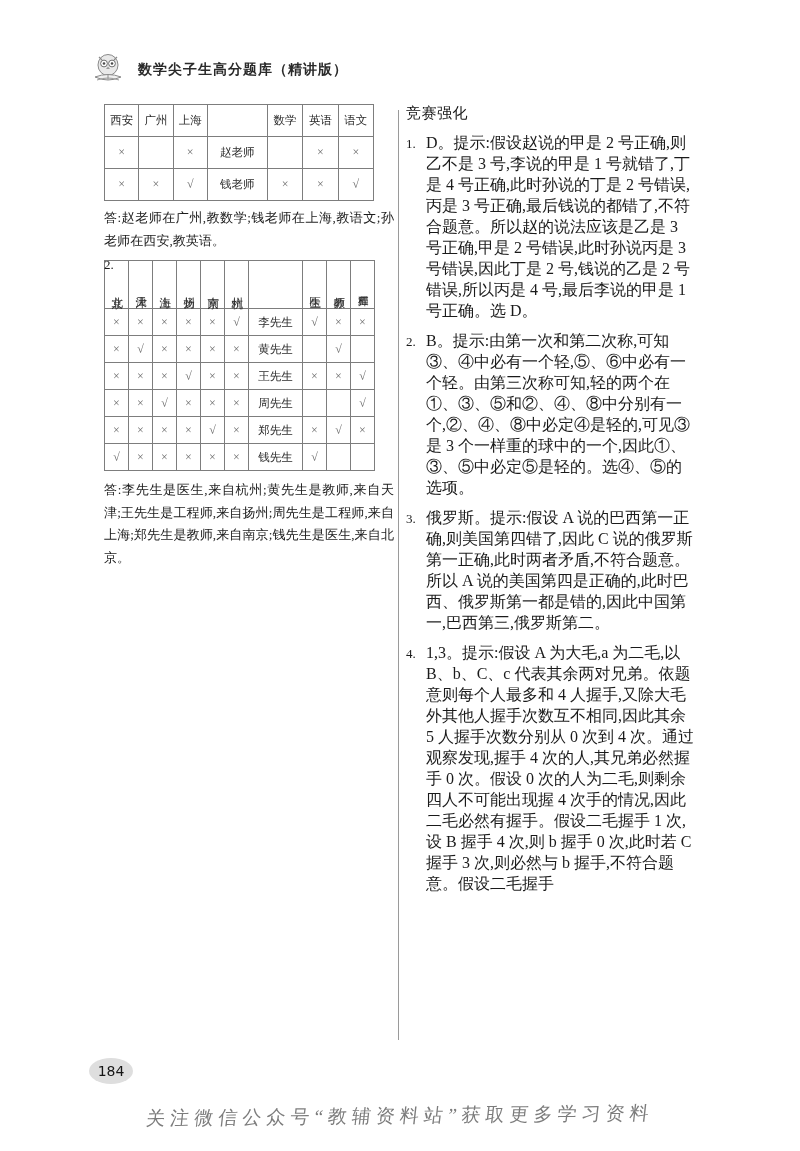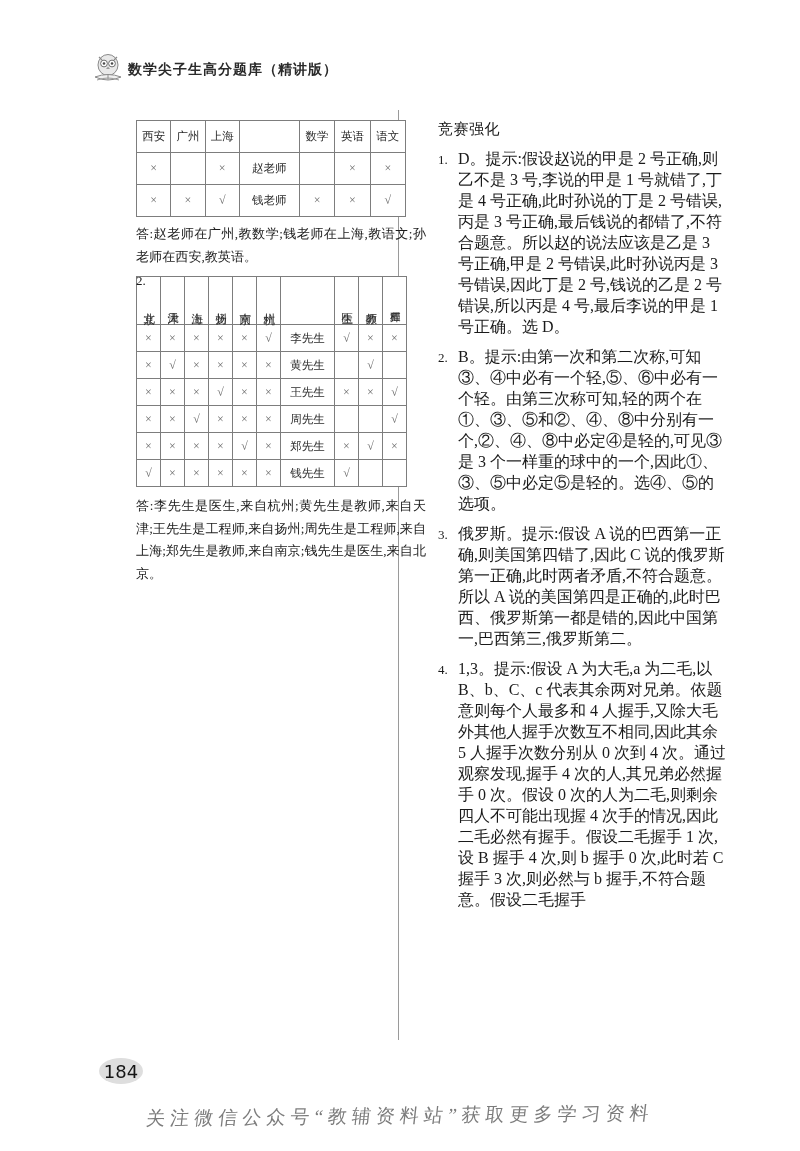--- a/index.html
+++ b/index.html
@@ -20,20 +20,21 @@
     width: 800px; height: 1151px;
   }
 
   
   .header {
     position: absolute;
     left: 88px; top: 48px;
     width: 640px; height: 44px;
     display: flex;
     align-items: center;
+    gap: 10px;
   }
   .header-logo {
     width: 40px; height: 40px;
     flex: 0 0 40px;
     position: relative;
   }
   .header-title {
     font-family: "Liberation Serif", "DejaVu Serif", serif;
     font-weight: bold;
     font-size: 14px;
@@ -44,23 +45,22 @@
 
   
   .columns {
     position: absolute;
     left: 0; top: 104px;
     width: 800px;
     height: 940px;
   }
   .col {
     position: absolute;
-    top: 16px;
+    top: 0;
     width: 290px;
-    margin-left: 32px;
   }
   .col-left  { left: 104px; }
   .col-right { left: 406px; }
   .col-divider {
     position: absolute;
     left: 398px; top: 6px;
     width: 0; height: 930px;
     border-left: 1px solid #9a9a9a;
   }
 
@@ -136,29 +136,29 @@
     text-orientation: upright;
     line-height: 1.02;
     letter-spacing: 0px;
     font-size: 11.5px;
   }
   .vtext3 { font-size: 10.5px; }
 
   
   .page-num {
     position: absolute;
-    left: 99px; top: 1058px;
+    left: 89px; top: 1058px;
     width: 44px; height: 26px;
     background: #dedede;
     border-radius: 50%;
     display: flex;
     align-items: center;
     justify-content: center;
     font-family: "DejaVu Sans", "Liberation Sans", sans-serif;
-    font-size: 18px;
+    font-size: 14px;
     color: #151515;
   }
   .watermark {
     position: absolute;
     left: 0; top: 1103px;
     width: 800px;
     text-align: center;
     font-family: "Liberation Serif", "DejaVu Serif", serif;
     font-size: 19px;
     letter-spacing: 5px;

